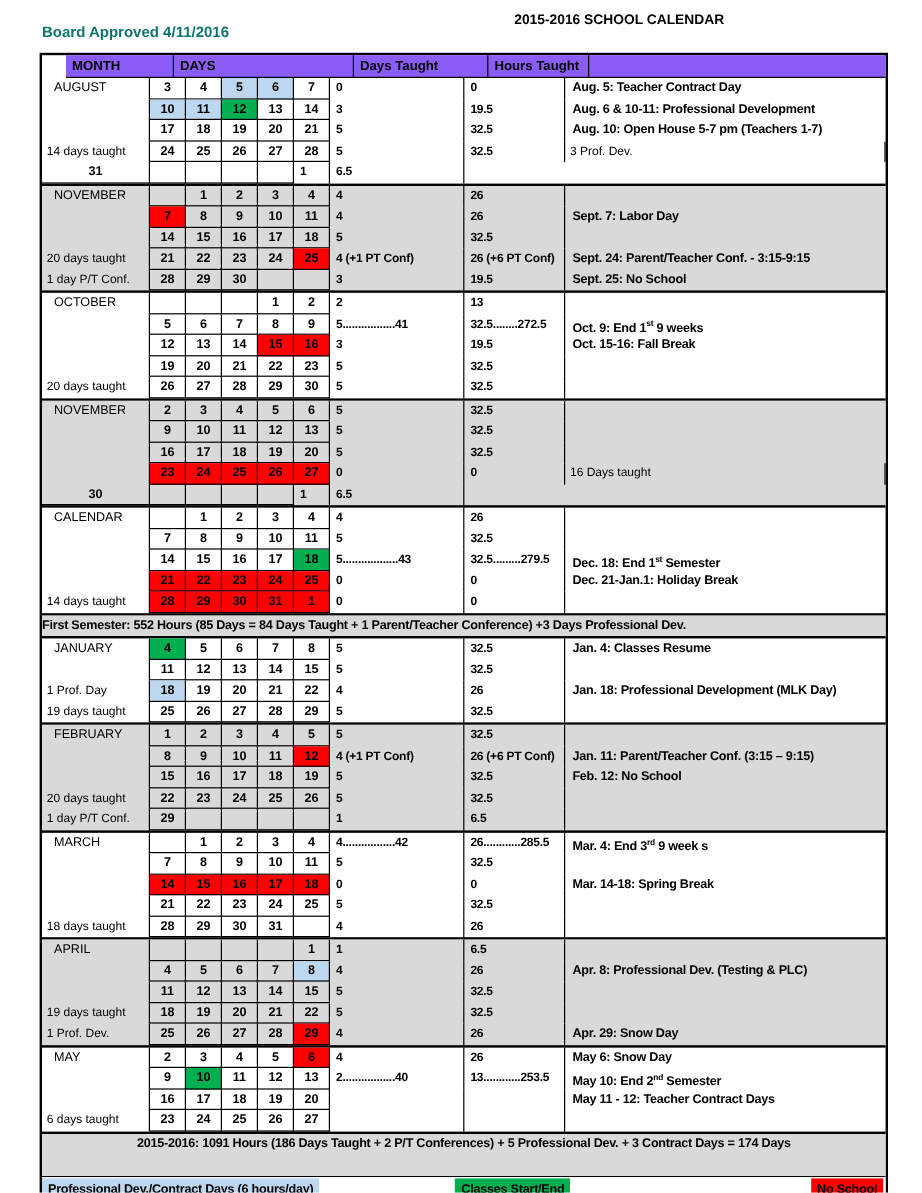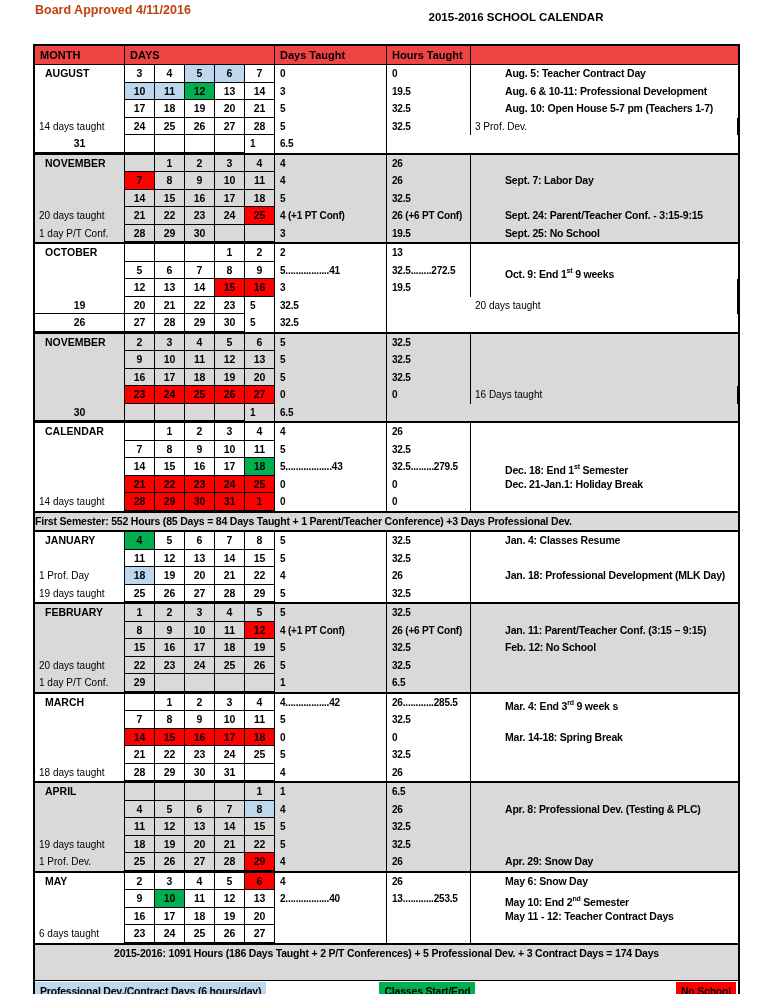--- a/index.html
+++ b/index.html
@@ -1,42 +1,42 @@
 <!DOCTYPE html>
 <html><head>
 <meta charset="utf-8">
 <style>
   html,body{margin:0;padding:0;background:#fff;}
   .page{position:relative;width:768px;height:994px;background:#fff;
         font-family:"Liberation Sans",sans-serif;color:#000;overflow:hidden;}
-  .board{position:absolute;left:35px;top:3px;font-size:12.5px;font-weight:bold;color:#c2410c;}
+  .board{position:absolute;left:35px;top:20px;font-size:12.5px;font-weight:bold;color:#0f766e;}
   .titles{position:absolute;left:296px;top:8px;width:440px;text-align:center;}
   .title1{font-size:12.5px;font-weight:bold;line-height:15px;}
   .title2{font-size:11.5px;font-weight:bold;line-height:15px;margin-top:2px;}
   .calendar{position:absolute;left:33px;top:44px;width:703px;border:2px solid #000;
             box-sizing:content-box;background:#fff;}
   .hrow{display:grid;grid-template-columns:90px 150px 112px 84px 1fr;height:18px;
-        background:#ef4444;border-bottom:1px solid #000;}
+        background:#8b5cf6;border-bottom:1px solid #000;margin-left:20px;}
   .hcell{font-size:11px;font-weight:bold;line-height:18px;padding-left:5px;
          border-right:1px solid #000;overflow:hidden;white-space:nowrap;}
   .hcell:last-child{border-right:none;}
   .block{display:grid;grid-template-columns:90px 30px 30px 30px 30px 30px 112px 84px 1fr;
          grid-auto-rows:17.5px;border-bottom:2px solid #000;}
   .block.shaded{background:#D9D9D9;}
   .mcell{border-right:1px solid #000;padding-left:4px;font-size:10px;line-height:17.5px;
          white-space:nowrap;overflow:hidden;}
-  .mcell.mname{font-size:10.5px;font-weight:bold;padding-left:10px;}
+  .mcell.mname{font-size:10.5px;font-weight:normal;padding-left:10px;}
   .dcell{border-right:1px solid #000;border-bottom:1px solid #000;text-align:center;
          font-size:10.5px;font-weight:bold;line-height:17.5px;}
   .dtcell,.htcell{padding-left:5px;font-size:10px;font-weight:bold;line-height:17.5px;
          white-space:nowrap;overflow:visible;letter-spacing:-0.2px;}
   .dtcell{border-right:1px solid #000;}
   .htcell{border-right:1px solid #000;}
   .ncell{padding-left:6px;font-size:10.5px;font-weight:bold;line-height:17.5px;
-         white-space:nowrap;overflow:hidden;letter-spacing:-0.2px;margin-left:28px;}
+         white-space:nowrap;overflow:hidden;letter-spacing:-0.2px;}
   .ncell sup{font-size:7px;}
   .sumrow{height:17.5px;background:#D9D9D9;border-bottom:2px solid #000;text-align:left;
           font-size:10.5px;font-weight:bold;line-height:17.5px;letter-spacing:-0.2px;
           white-space:nowrap;overflow:hidden;}
   .sumrow2{height:35px;background:#D9D9D9;border-bottom:1px solid #000;text-align:center;}
   .sumline{font-size:10.5px;font-weight:bold;line-height:17.5px;letter-spacing:-0.2px;
            white-space:nowrap;overflow:hidden;}
   .legendrow{position:relative;height:20px;background:#fff;}
   .legend-item{position:absolute;top:1px;height:18px;line-height:18px;font-size:10.5px;
                font-weight:bold;padding:0 5px;white-space:nowrap;letter-spacing:-0.2px;}
@@ -172,20 +172,21 @@
           <div class="htcell">32.5........272.5</div>
           <div class="ncell">Oct. 9:  End 1<sup>st</sup> 9 weeks</div>
           <div class="mcell"></div>
           <div class="dcell">12</div>
           <div class="dcell">13</div>
           <div class="dcell">14</div>
           <div class="dcell" style="background: rgb(255, 0, 0);">15</div>
           <div class="dcell" style="background: rgb(255, 0, 0);">16</div>
           <div class="dtcell">3</div>
           <div class="htcell">19.5</div>
+          <div class="ncell">Oct. 15-16:  Fall Break</div>
           <div class="mcell"></div>
           <div class="dcell">19</div>
           <div class="dcell">20</div>
           <div class="dcell">21</div>
           <div class="dcell">22</div>
           <div class="dcell">23</div>
           <div class="dtcell">5</div>
           <div class="htcell">32.5</div>
           <div class="ncell"></div>
           <div class="mcell">20 days taught</div>

